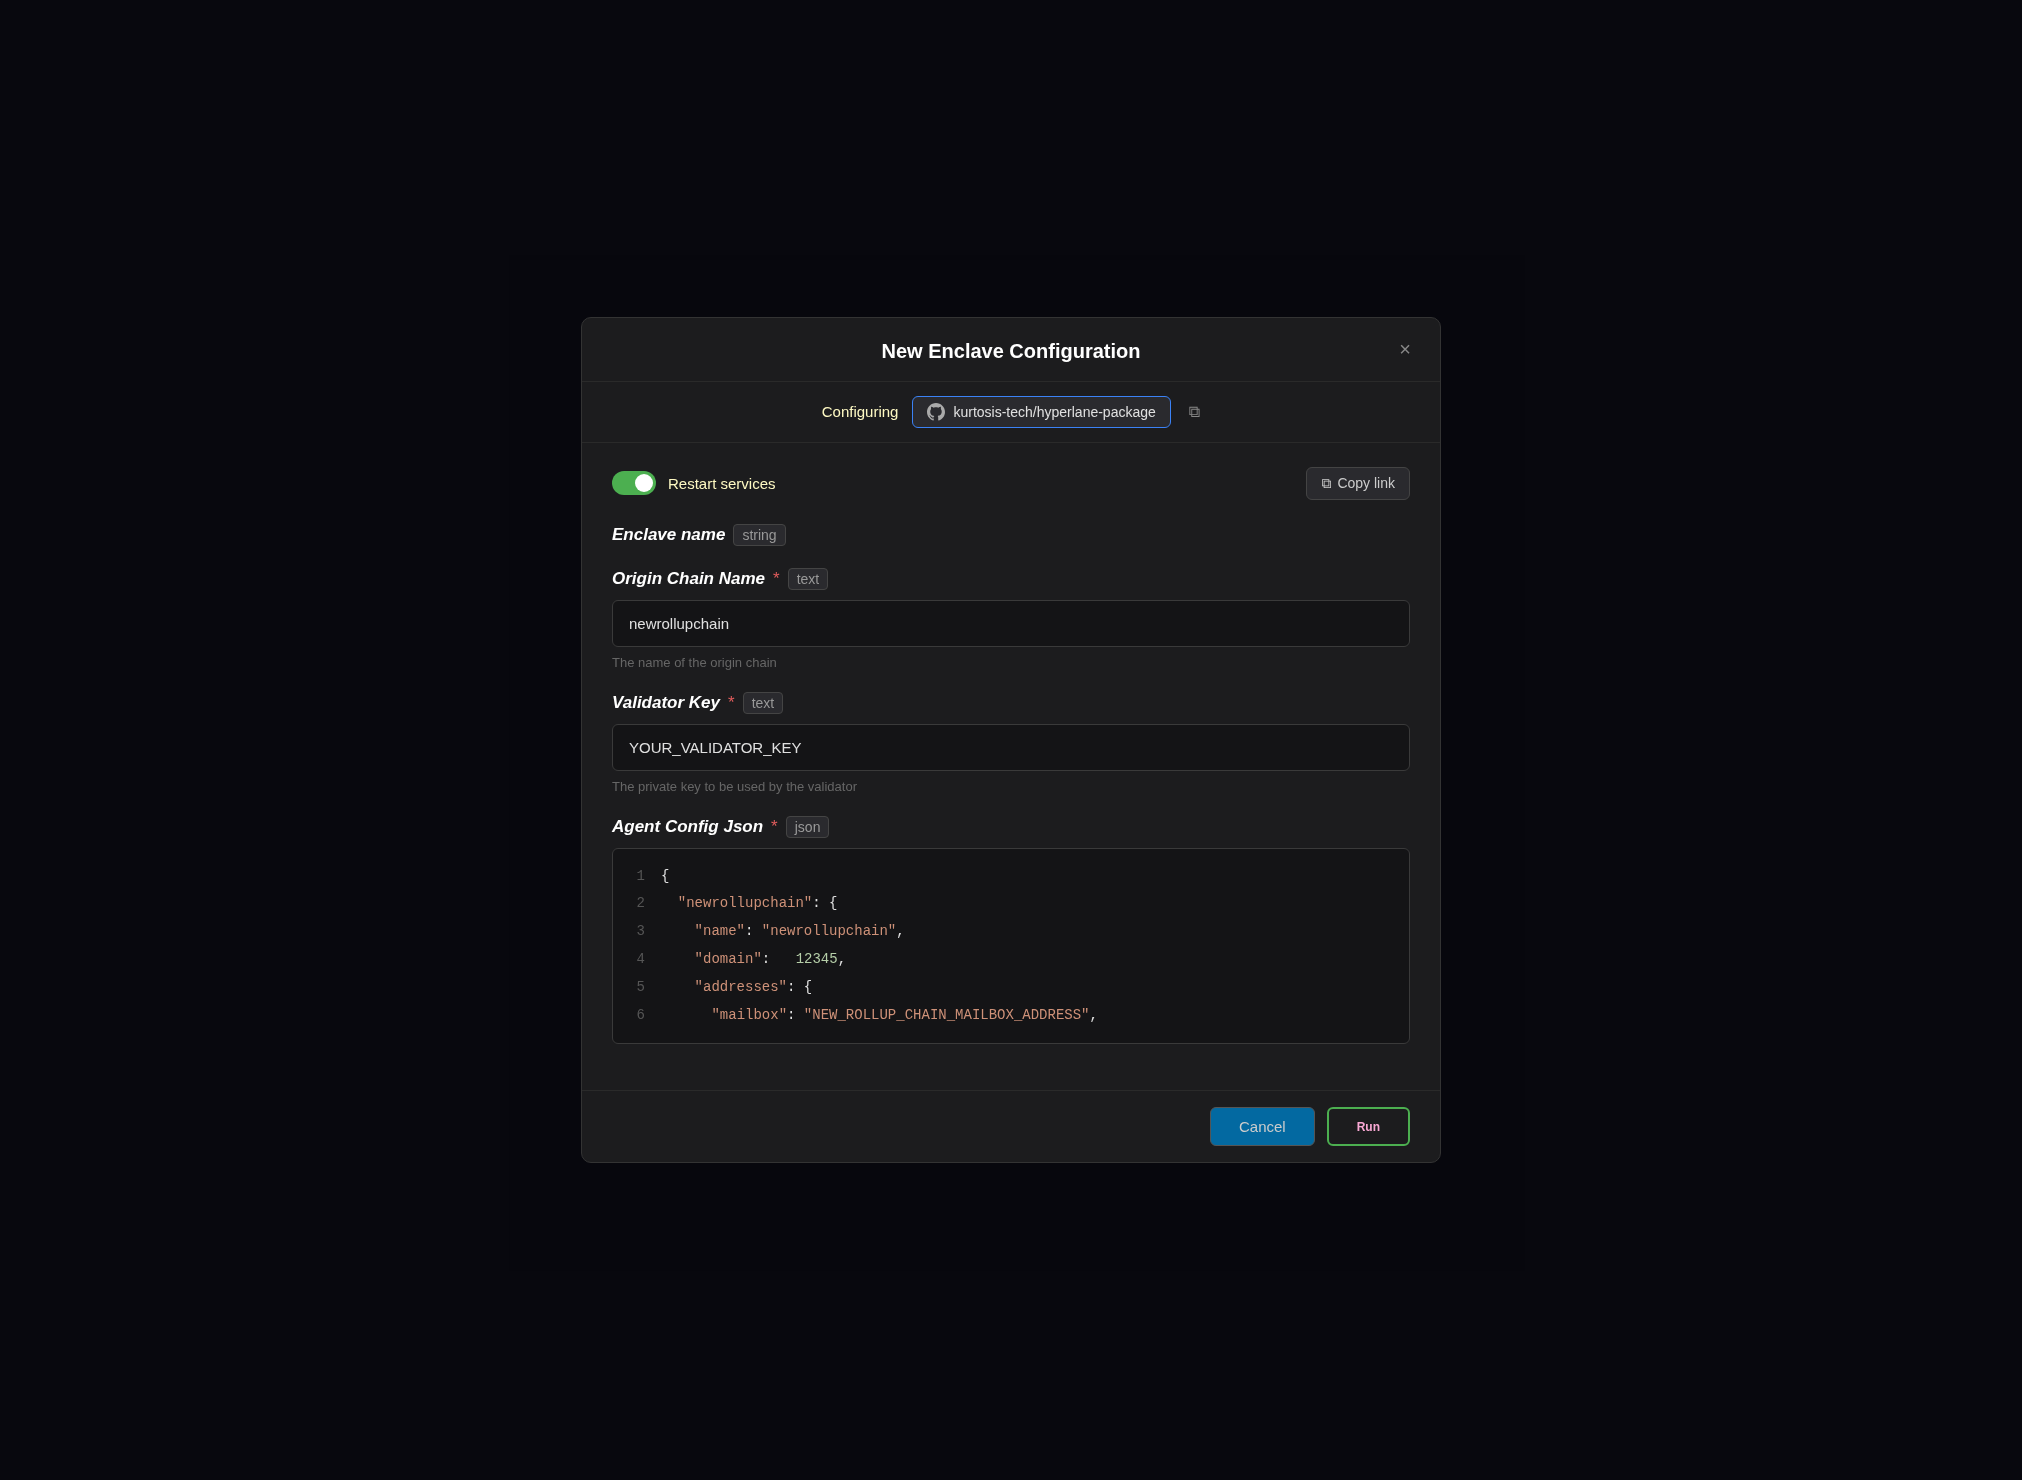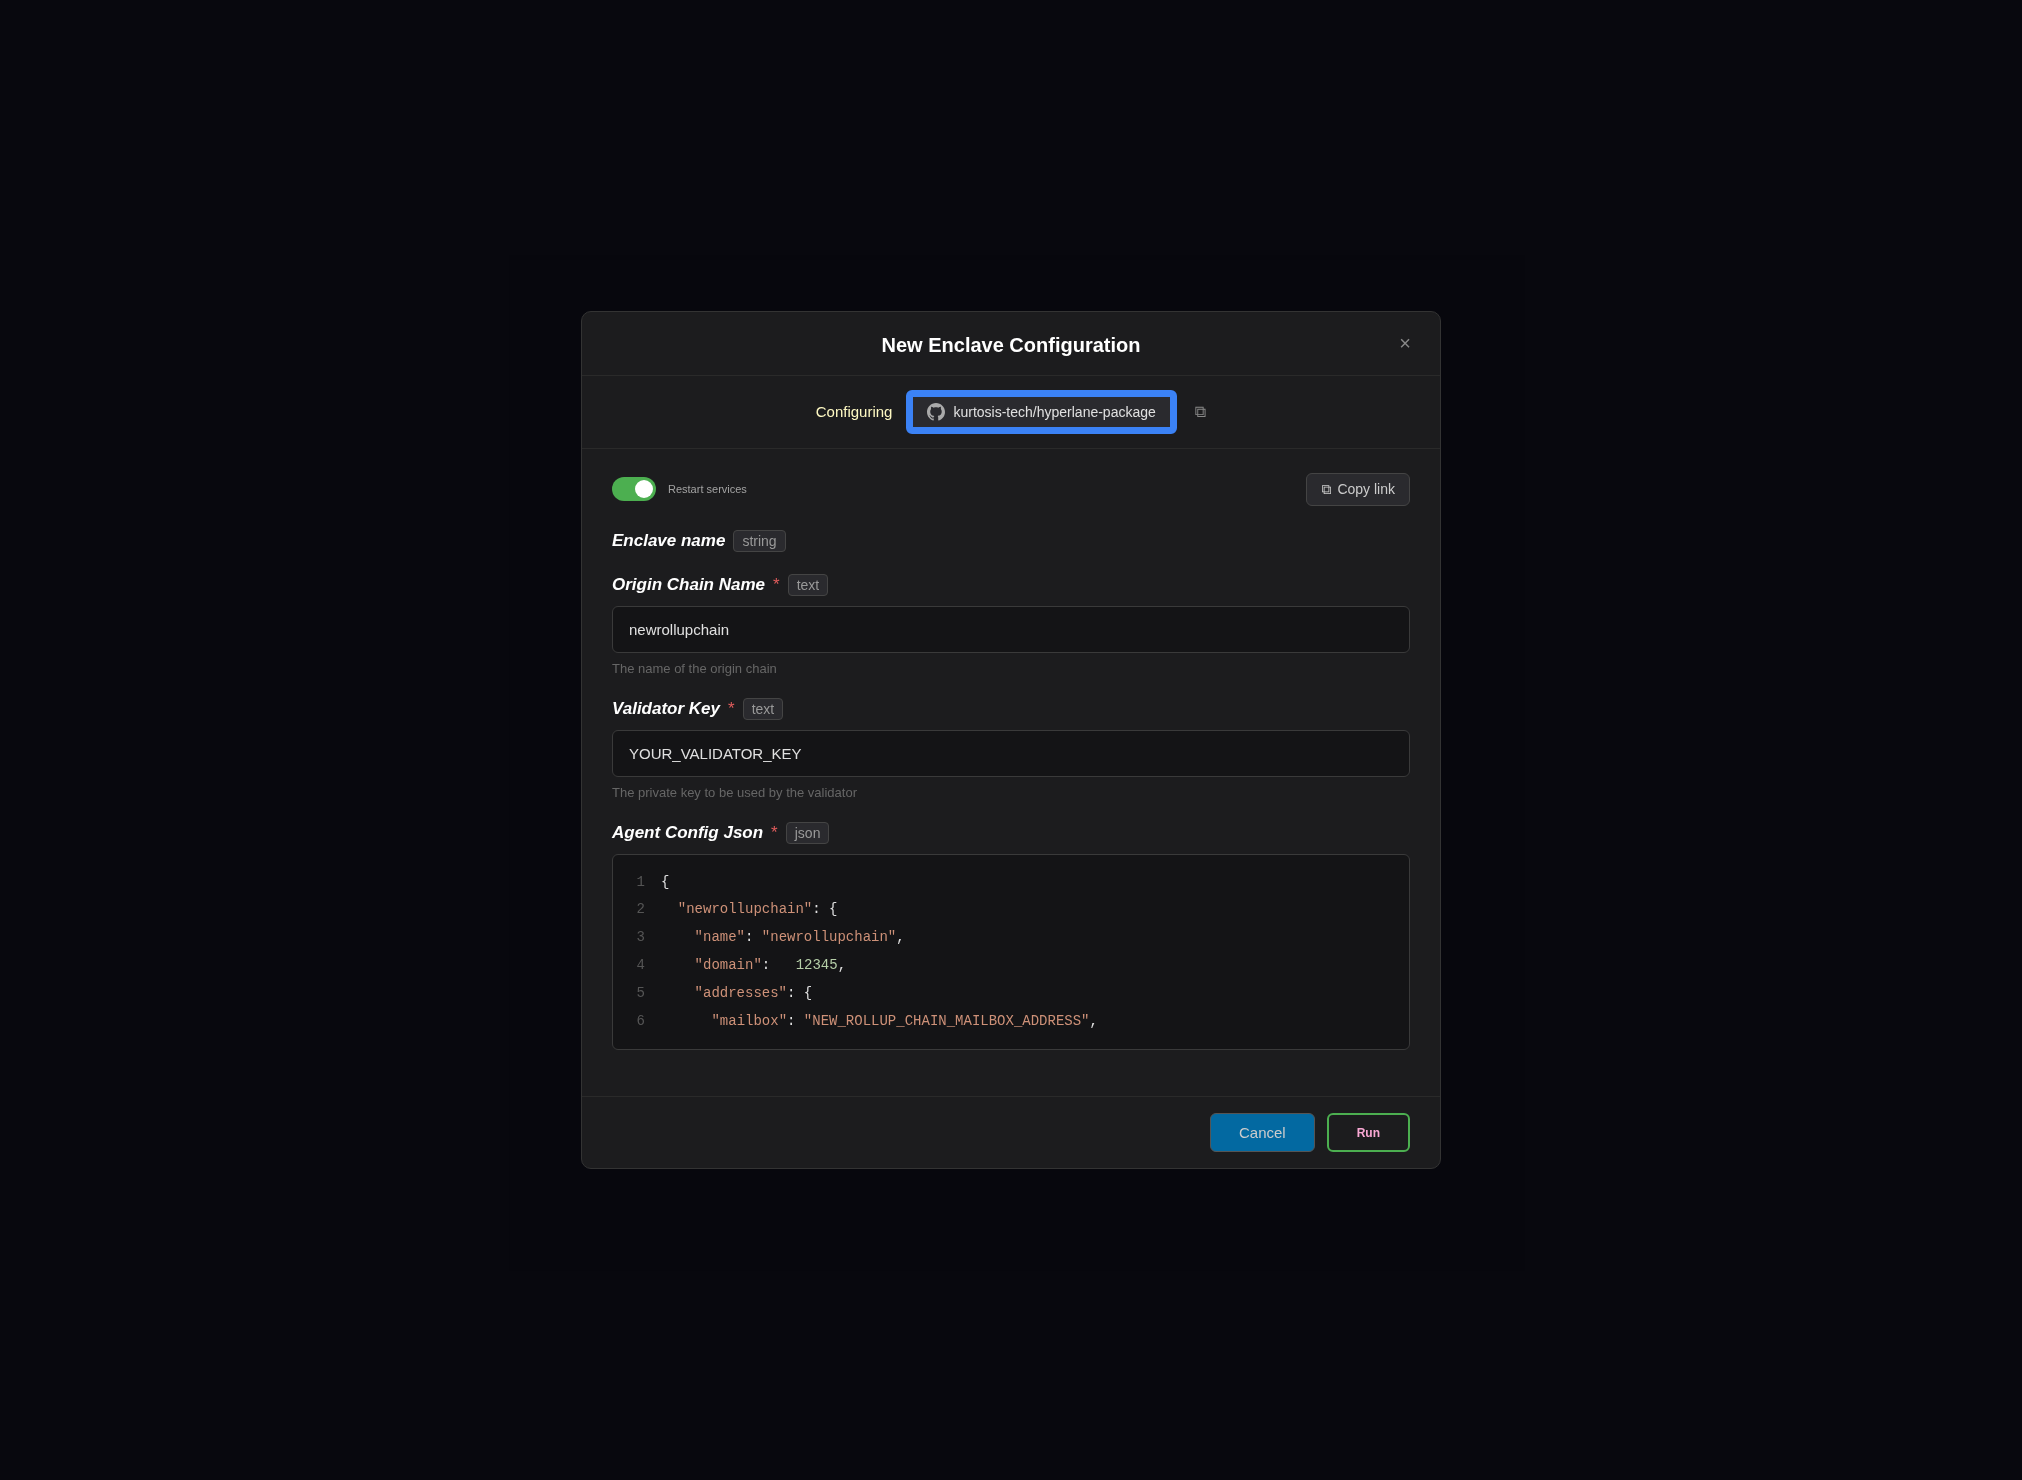--- a/index.html
+++ b/index.html
@@ -76,21 +76,21 @@
       border-bottom: 1px solid #2a2a2a;
     }
 
     .configuring-label {
       color: #fef9c3;
       font-size: 15px;
     }
 
     .package-pill {
       background: #2a2a2e;
-      border: 7px solid #3b82f6;
+      border: 1px solid #3b82f6;
       border-radius: 6px;
       padding: 6px 14px;
       display: flex;
       align-items: center;
       gap: 8px;
       color: #e0e0e0;
       font-size: 14px;
     }
 
     .github-icon {
@@ -140,22 +140,22 @@
       height: 18px;
       background: #fff;
       border-radius: 50%;
       position: absolute;
       top: 3px;
       right: 3px;
       transition: 0.2s;
     }
 
     .toggle-label {
-      color: #a3a3a3;
-      font-size: 11px;
+      color: #fef9c3;
+      font-size: 15px;
     }
 
     .copy-link-btn {
       background: #2a2a2e;
       border: 1px solid #444;
       border-radius: 6px;
       padding: 7px 14px;
       color: #ccc;
       font-size: 14px;
       cursor: pointer;

